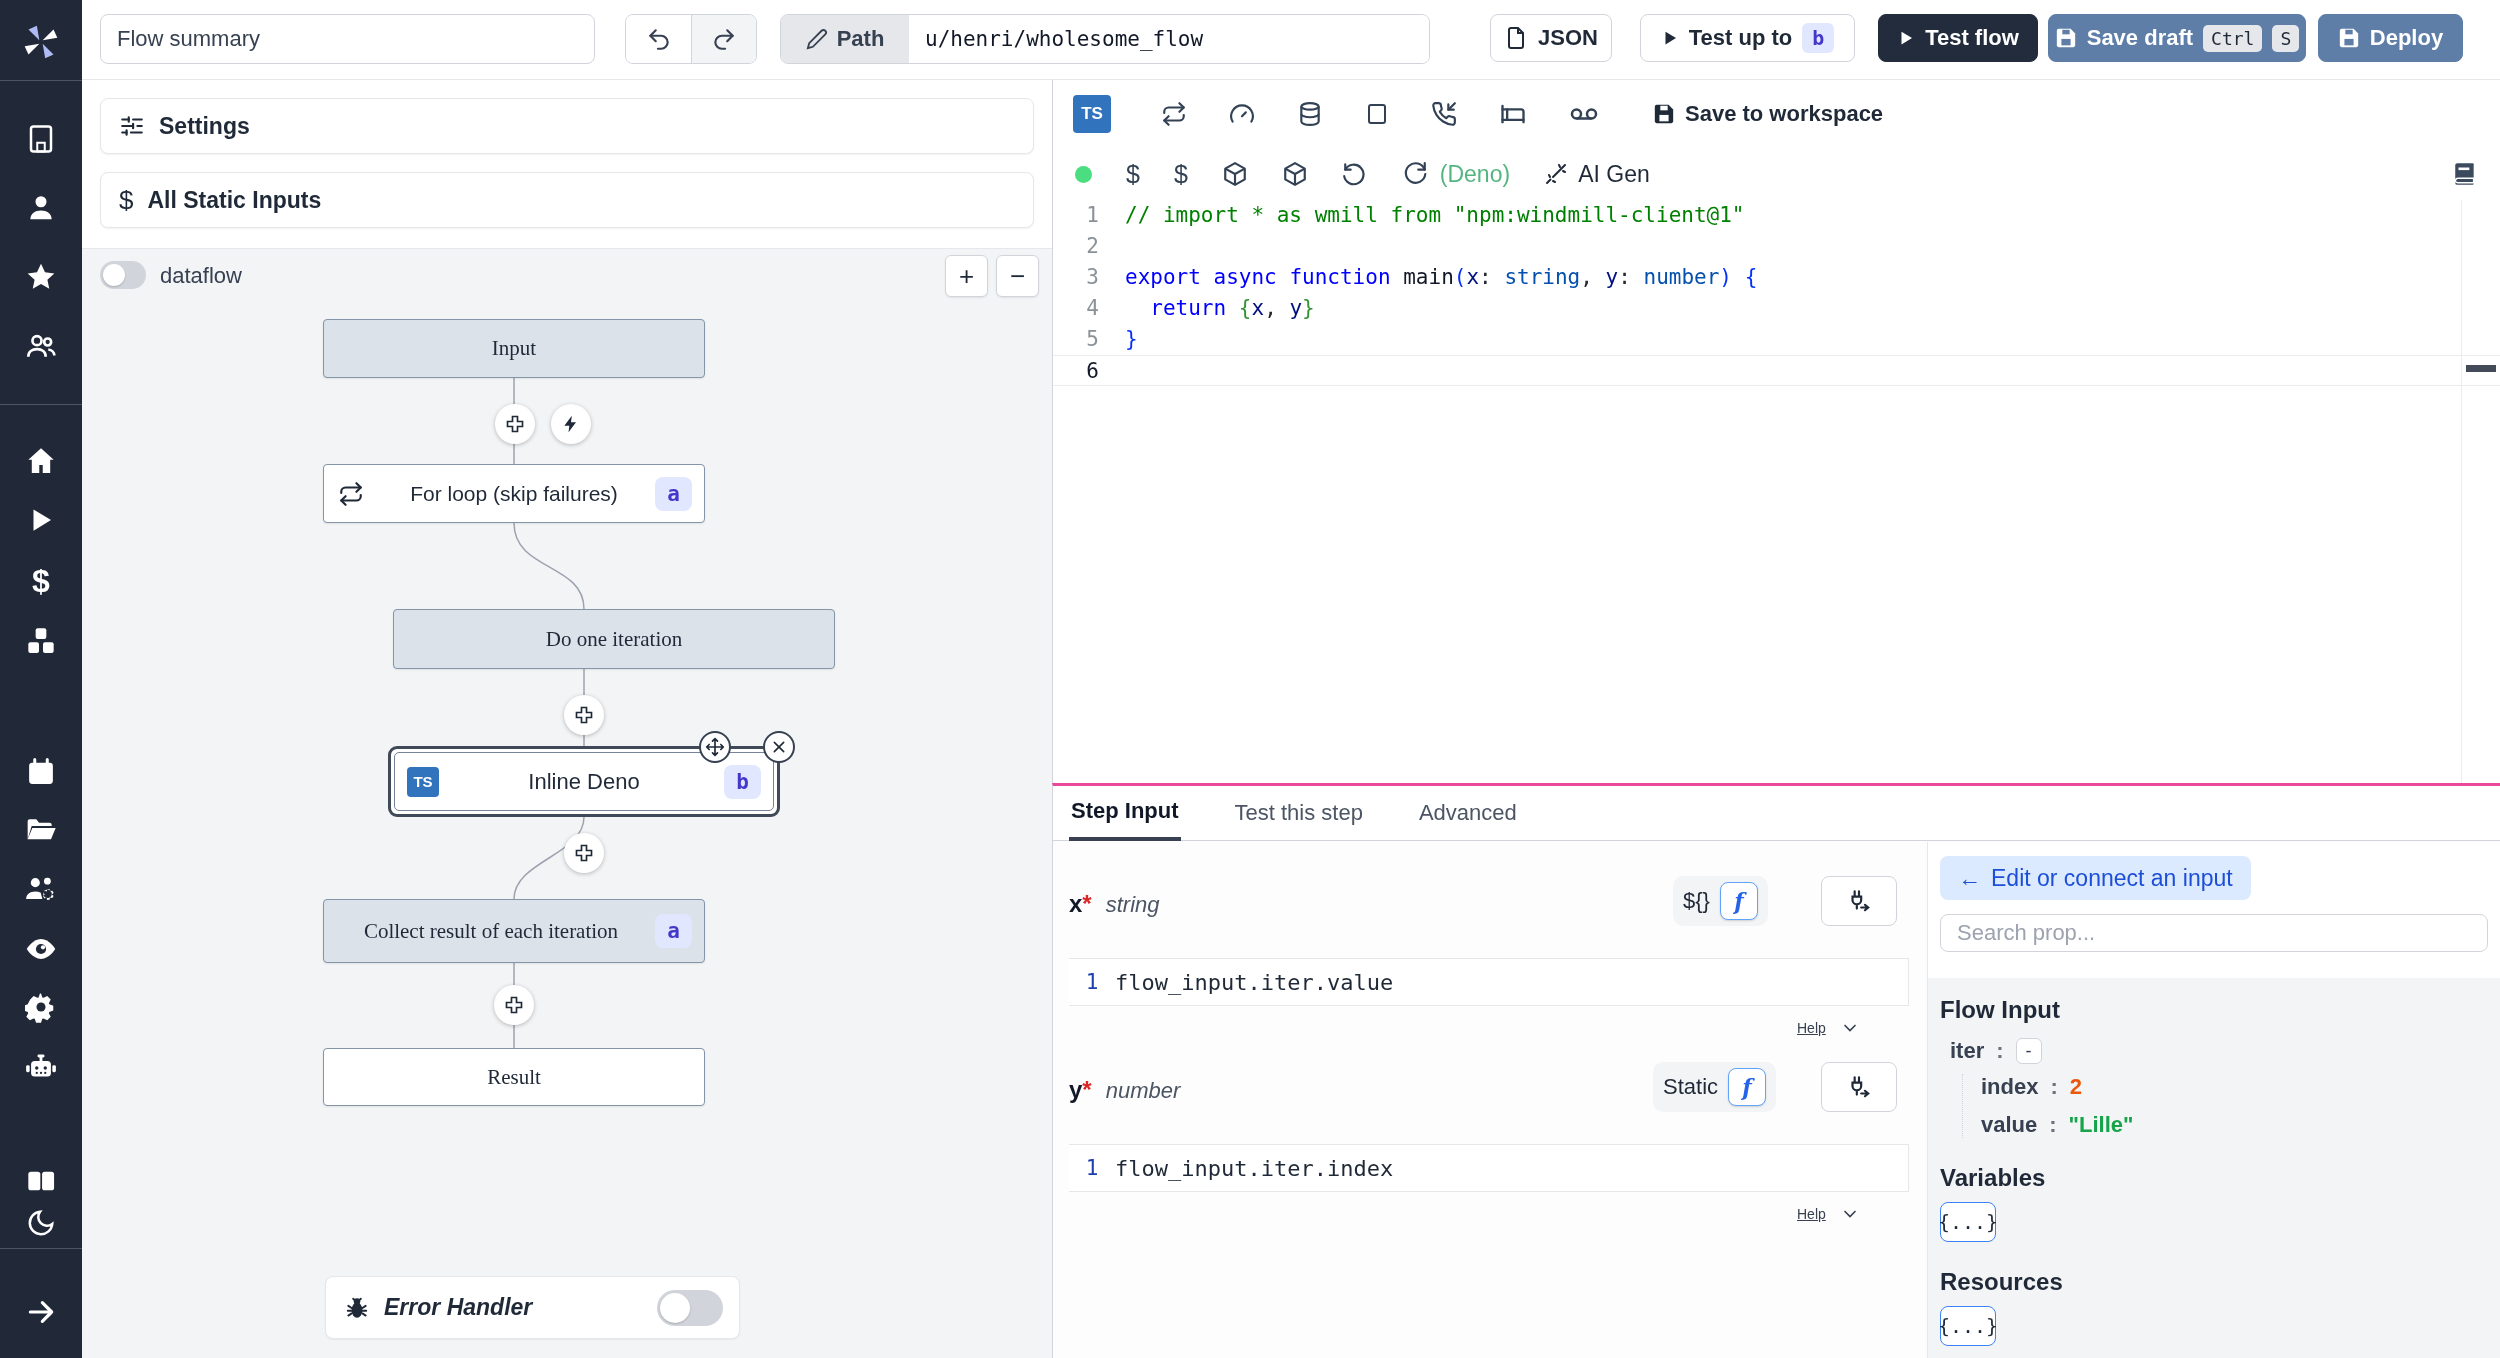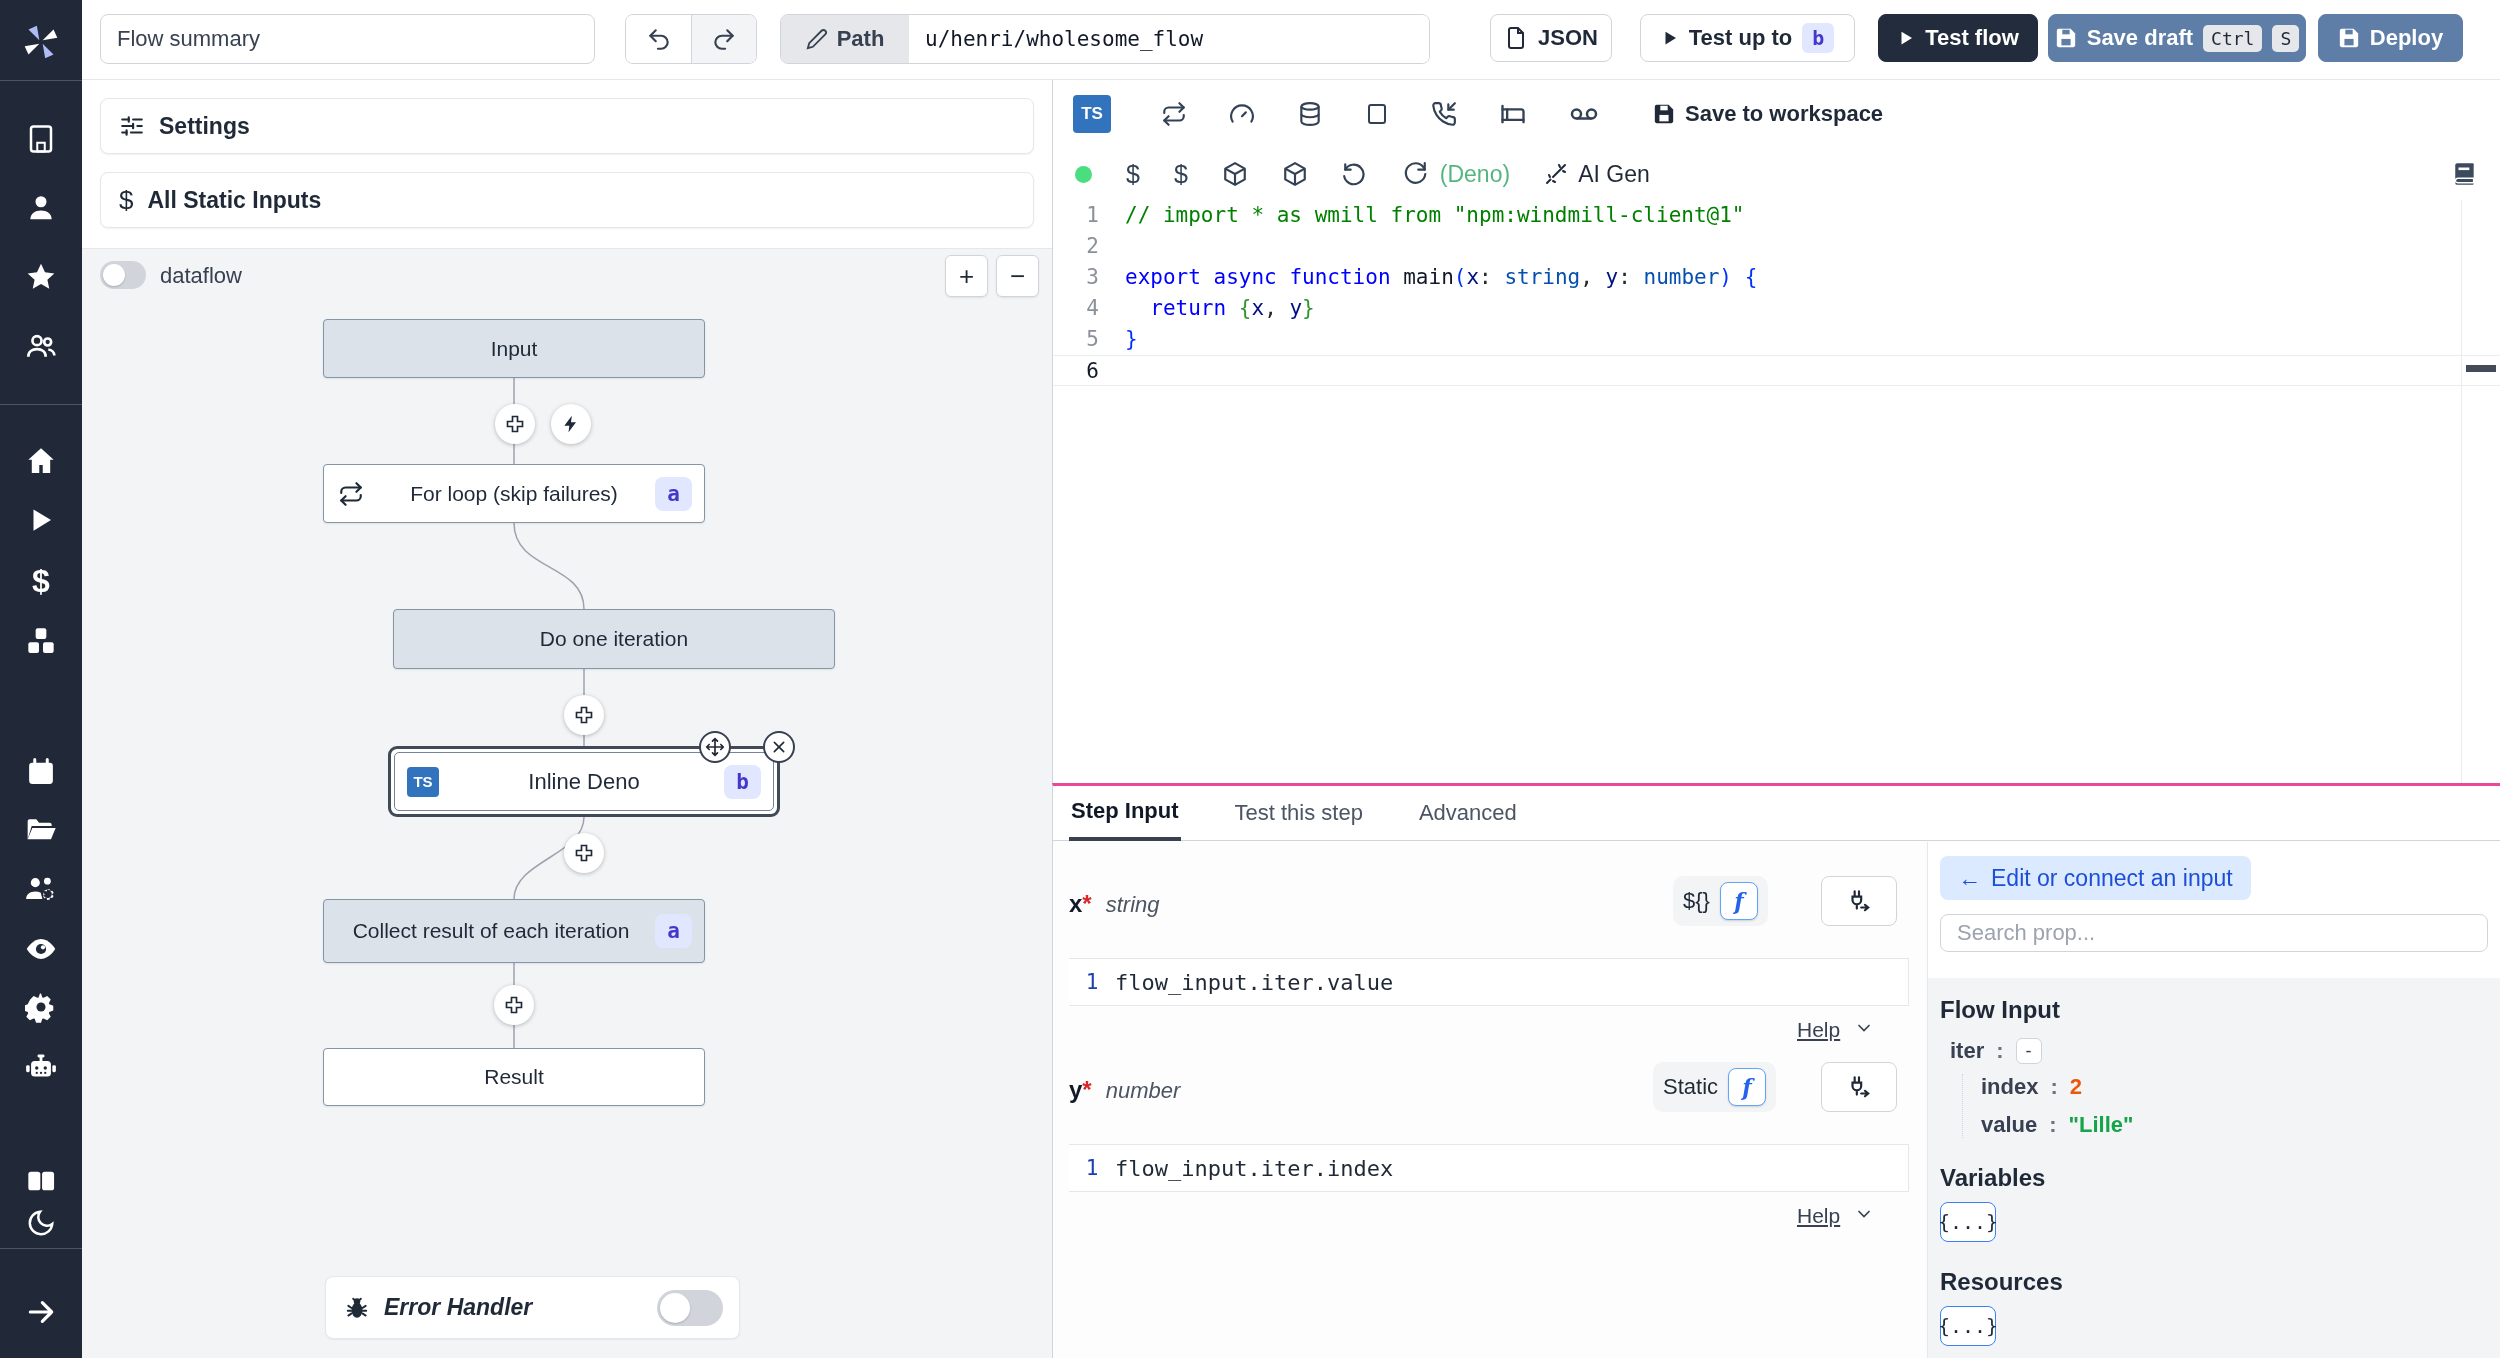--- a/index.html
+++ b/index.html
@@ -33,21 +33,21 @@
   .panel-btn { position:absolute; left:18px; width:934px; height:56px; background:#fff; border:1px solid #e5e7eb; border-radius:8px; box-shadow:0 1px 2px rgba(0,0,0,.06); display:flex; align-items:center; gap:14px; padding:0 18px; font-size:23px; font-weight:bold; color:#1f2937; cursor:pointer; }
   #graph { position:absolute; left:0; top:168px; width:970px; height:1110px; background:#f3f4f6; border-top:1px solid #e5e7eb; }
   .toggle { border-radius:999px; background:#d1d5db; position:relative; cursor:pointer; }
   .toggle .knob { position:absolute; background:#fff; border-radius:50%; top:3px; left:3px; box-shadow:0 1px 2px rgba(0,0,0,.2); }
   #dataflow-toggle { position:absolute; left:18px; top:12px; width:46px; height:28px; }
   #dataflow-toggle .knob { width:22px; height:22px; }
   #dataflow-label { position:absolute; left:78px; top:14px; font-size:22px; color:#374151; }
   .zoom-btn { position:absolute; top:6px; width:43px; height:42px; background:#fff; border:1px solid #d1d5db; border-radius:6px; box-shadow:0 1px 2px rgba(0,0,0,.08); font-size:26px; color:#1f2937; display:flex; align-items:center; justify-content:center; cursor:pointer; }
   .gnode { position:absolute; border:1px solid #8395a7; border-radius:4px; display:flex; align-items:center; justify-content:center; font-size:21px; color:#1f2937; box-shadow:0 1px 2px rgba(0,0,0,.08); cursor:pointer; background:#fff; }
   .gnode.gray { background:#dbe2ea; }
-  .gnode .mono-label { font-family:Liberation Sans, sans-serif; }
+  .gnode .mono-label { font-family:Liberation Serif, serif; }
   .abadge { position:absolute; right:12px; top:50%; transform:translateY(-50%); background:#e0e7ff; color:#4338ca; font-family:"DejaVu Sans Mono",monospace; font-weight:bold; font-size:21px; border-radius:8px; padding:5px 12px; }
   .plus-circle, .bolt-circle { position:absolute; width:40px; height:40px; background:#fff; border-radius:50%; box-shadow:0 1px 4px rgba(0,0,0,.25); display:flex; align-items:center; justify-content:center; cursor:pointer; }
   .node-ctl { position:absolute; width:32px; height:32px; background:#fff; border:2px solid #374151; border-radius:50%; display:flex; align-items:center; justify-content:center; cursor:pointer; z-index:5; }
   #selected-ring { position:absolute; border:3px solid #3f4957; border-radius:9px; background:#fff; padding:3px; cursor:pointer; }
   #selected-ring .inner { width:100%; height:100%; border:1px solid #76839b; border-radius:5px; background:#fff; position:relative; display:flex; align-items:center; justify-content:center; font-size:22px; color:#1f2937; }
   .ts-badge { background:#3273bd; color:#fff; font-weight:bold; border-radius:4px; display:flex; align-items:center; justify-content:center; }
   #error-handler { position:absolute; background:#fff; border:1px solid #e5e7eb; border-radius:8px; display:flex; align-items:center; padding:0 18px; gap:14px; box-shadow:0 1px 2px rgba(0,0,0,.05); }
   #error-handler .label { font-size:23px; font-weight:bold; color:#1f2937; }
   #eh-toggle { position:absolute; right:16px; top:50%; transform:translateY(-50%); width:66px; height:36px; }
   #eh-toggle .knob { width:30px; height:30px; }
@@ -82,21 +82,21 @@
   .field-label { position:absolute; left:16px; font-size:23px; color:#111827; }
   .field-label b { font-size:24px; }
   .req { color:#dc2626; }
   .ftype { font-style:italic; color:#4b5563; font-size:22px; margin-left:14px; }
   .mode-group { position:absolute; display:flex; align-items:center; gap:10px; background:#f3f4f6; border-radius:10px; padding:6px 10px; }
   .mode-label { font-size:22px; color:#1f2937; }
   .fbadge { width:38px; height:38px; background:#fff; border:1.5px solid #60a5fa; border-radius:8px; color:#2563eb; font-family:"DejaVu Serif",serif; font-style:italic; font-weight:bold; font-size:22px; display:flex; align-items:center; justify-content:center; box-shadow:0 1px 2px rgba(0,0,0,.15); }
   .plug-btn { position:absolute; width:76px; height:50px; background:#fff; border:1px solid #d1d5db; border-radius:8px; display:flex; align-items:center; justify-content:center; color:#1f2937; cursor:pointer; }
   .expr-box { position:absolute; left:16px; width:840px; height:48px; border-top:1px solid #e5e7eb; border-bottom:1px solid #e5e7eb; border-right:1px solid #e5e7eb; background:#fff; display:flex; align-items:center; font-family:"DejaVu Sans Mono",monospace; font-size:22px; }
   .expr-box .ln { width:46px; text-align:center; color:#1e40af; font-size:21px; flex:none; }
-  .help-row { position:absolute; display:flex; gap:14px; font-size:21px; color:#374151; cursor:pointer; }
+  .help-row { position:absolute; display:flex; align-items:center; gap:14px; font-size:14px; color:#374151; cursor:pointer; }
   .help-row .help-text { text-decoration:underline; }
 
   
   #props-panel { position:absolute; left:874px; top:56px; width:574px; height:519px; border-left:1px solid #e5e7eb; background:#fff; }
   #edit-connect { position:absolute; left:12px; top:14px; height:44px; background:#dbeafe; color:#1d4ed8; border-radius:8px; font-size:23px; display:flex; align-items:center; padding:0 18px; gap:10px; cursor:pointer; }
   #search-prop { position:absolute; left:12px; top:72px; width:548px; height:38px; border:1px solid #d1d5db; border-radius:8px; font-size:22px; padding:0 16px; outline:none; color:#404040; }
   #search-prop::placeholder { color:#9ca3af; }
   #props-body { position:absolute; left:0; top:136px; width:574px; height:383px; background:#f3f4f6; padding:18px 12px; }
   .props-title { font-size:24px; font-weight:bold; color:#1f2937; }
   .tree-row { display:flex; align-items:center; gap:12px; font-size:22px; color:#374151; font-weight:bold; }

